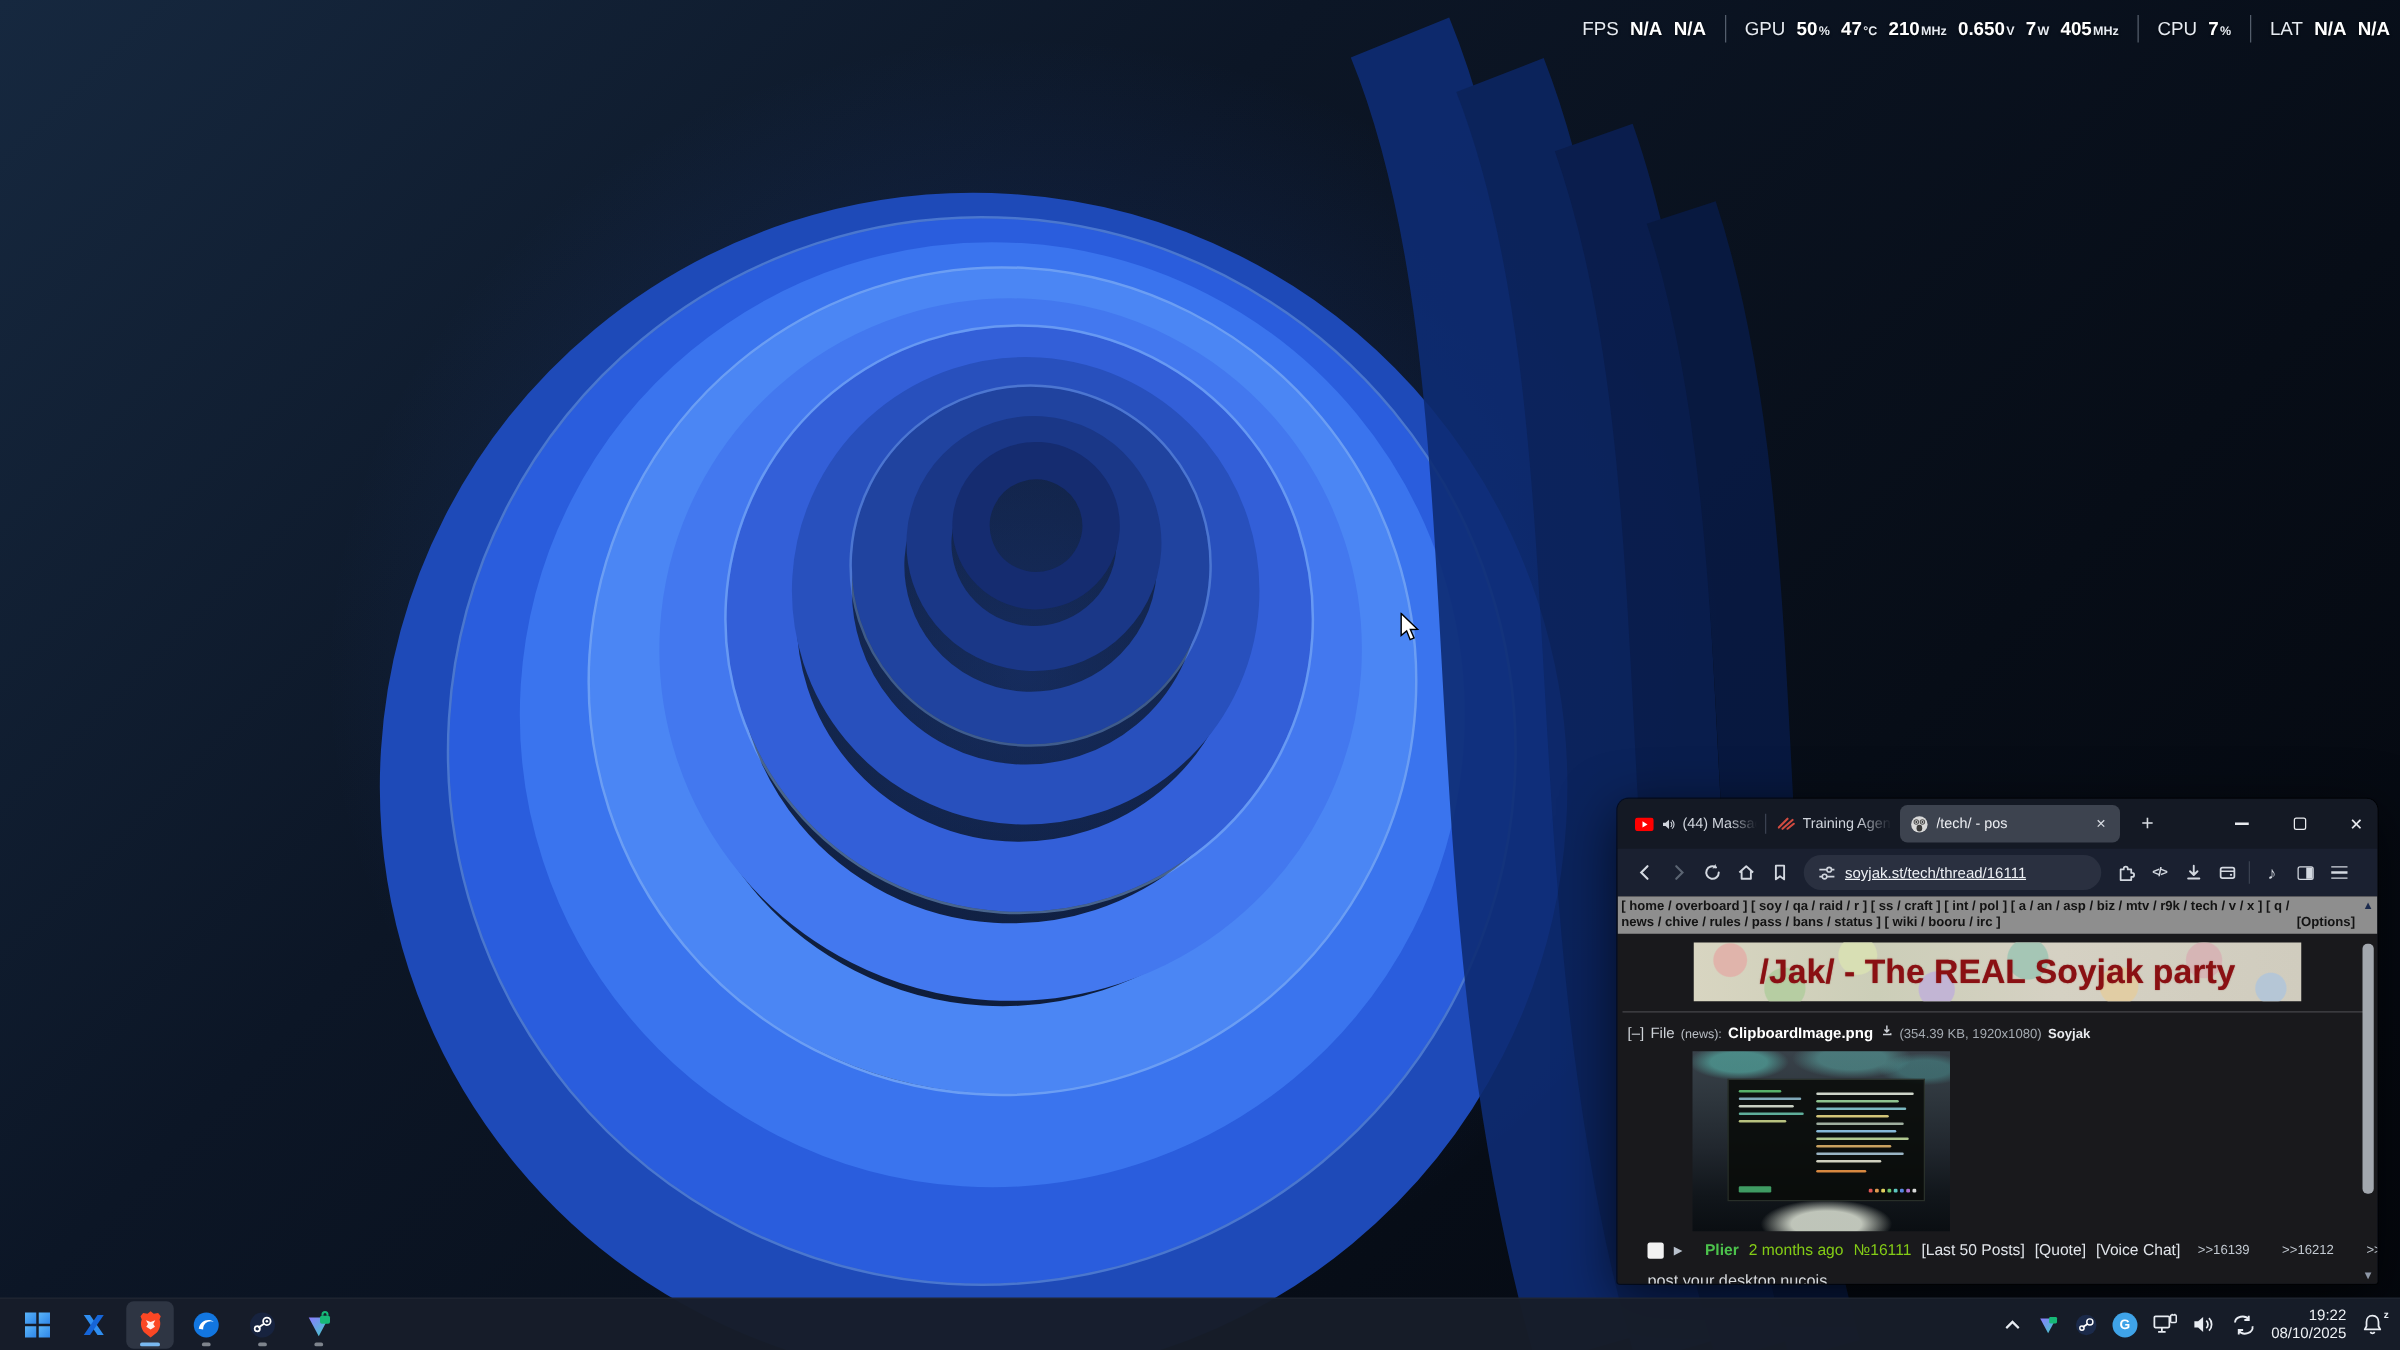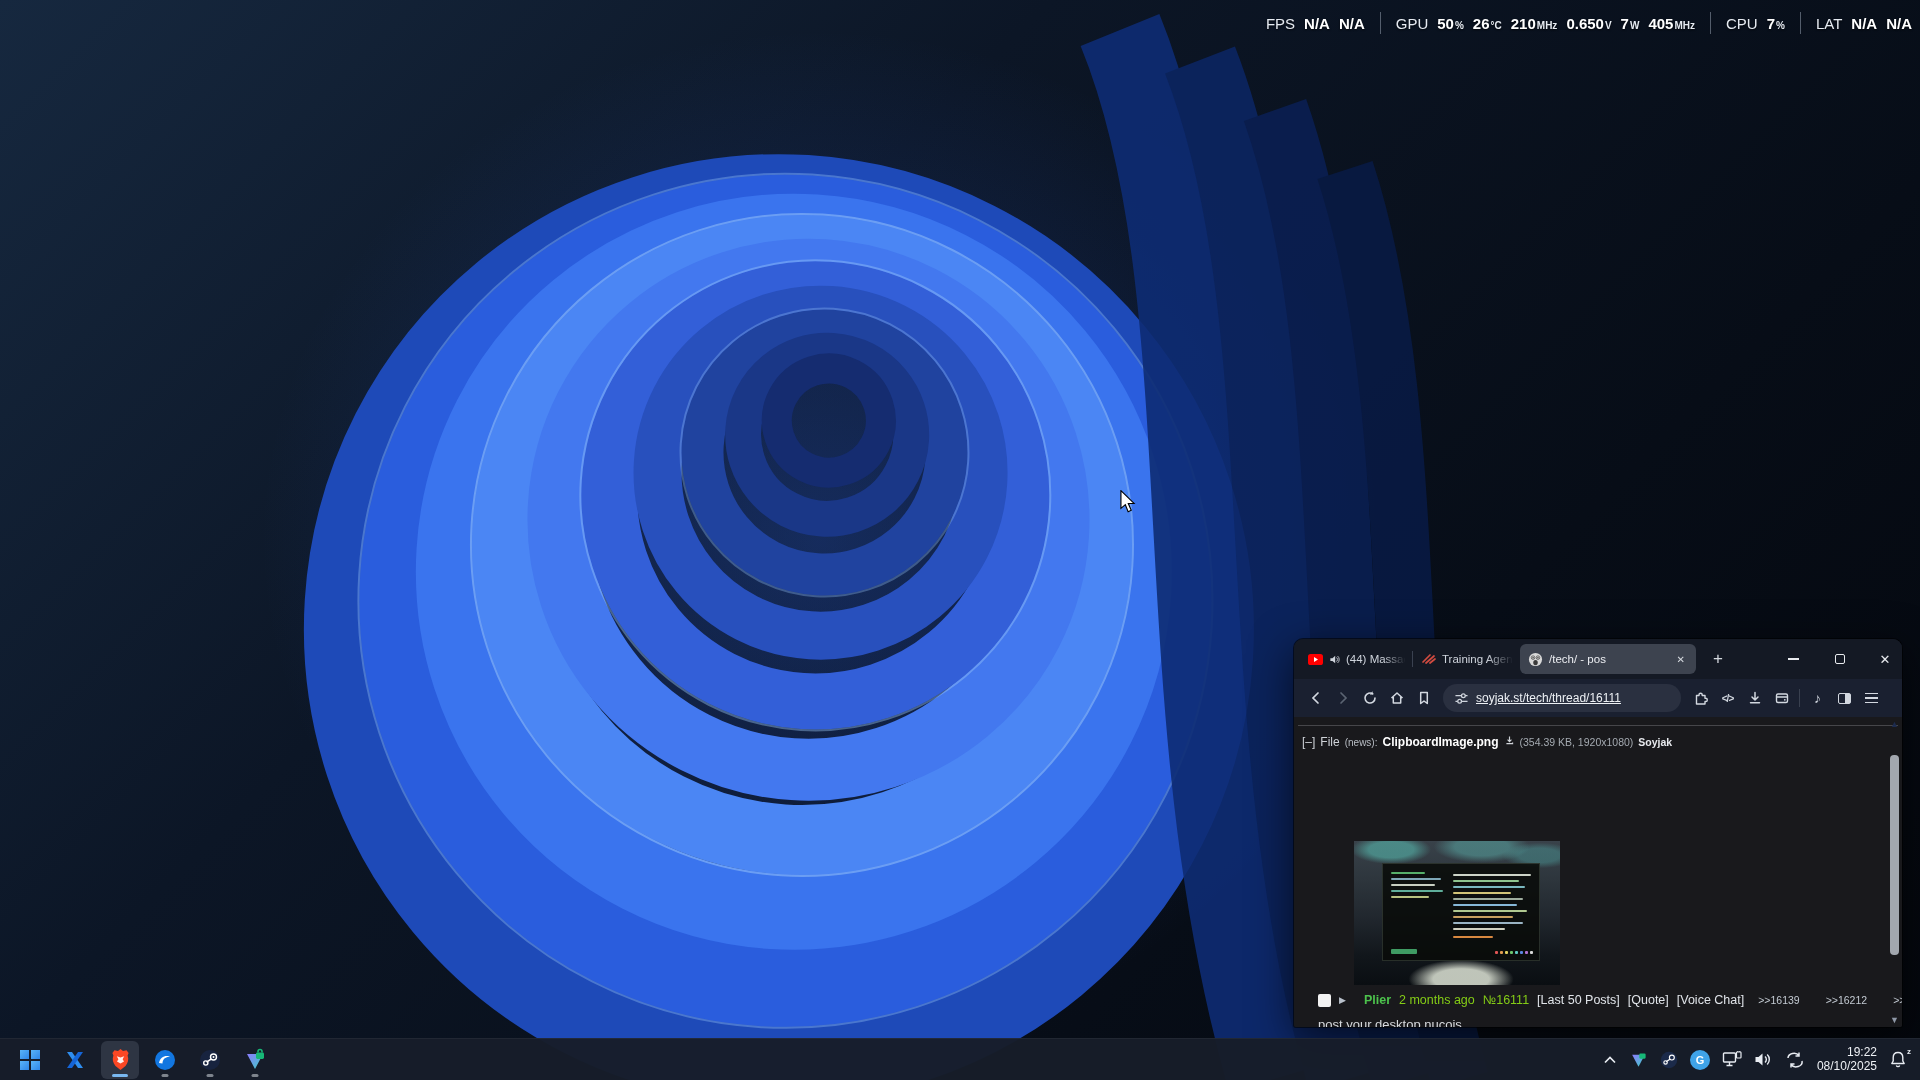--- a/index.html
+++ b/index.html
@@ -182,21 +182,21 @@
       <span class="pval">N/A</span>
     </div>
     <span class="psep"></span>
     <div class="pgroup">
       <span class="plabel">GPU</span>
       <span class="stat">
           <span class="pval">50</span>
           <span class="punit">%</span>
         </span>
       <span class="stat">
-          <span class="pval">26</span>
+          <span class="pval">47</span>
           <span class="punit">°C</span>
         </span>
       <span class="stat">
           <span class="pval">210</span>
           <span class="punit">MHz</span>
         </span>
       <span class="stat">
           <span class="pval">0.650</span>
           <span class="punit">V</span>
         </span>
@@ -329,21 +329,29 @@
       <span class="tbtn">
           <span class="hamb">
             <i></i>
             <i></i>
             <i></i>
           </span>
         </span>
     </div>
 
     <div class="content">
-
+      <div class="bnav">
+        <div>[ home / overboard ] [ soy / qa / raid / r ] [ ss / craft ] [ int / pol ] [ a / an / asp / biz / mtv / r9k / tech / v / x ] [ q /</div>
+        <div>news / chive / rules / pass / bans / status ] [ wiki / booru / irc ]</div>
+        <span class="opts">[Options]</span>
+      </div>
+
+      <div class="banner">
+        <span>/Jak/ - The REAL Soyjak party</span>
+      </div>
 
       <div class="hrline"></div>
 
       <div class="fileline">
         <span>[–]</span>
         <span>File</span>
         <span class="fhide">(news):</span>
         <span class="fname">ClipboardImage.png</span>
         <svg width="11" height="11" viewBox="0 0 16 16">
             <path d="M8 2 V9 M5.2 6.8 L8 9.6 L10.8 6.8 M3.5 12.5 H12.5 V11" stroke="#cfd3d8" stroke-width="1.7" fill="none"></path>

